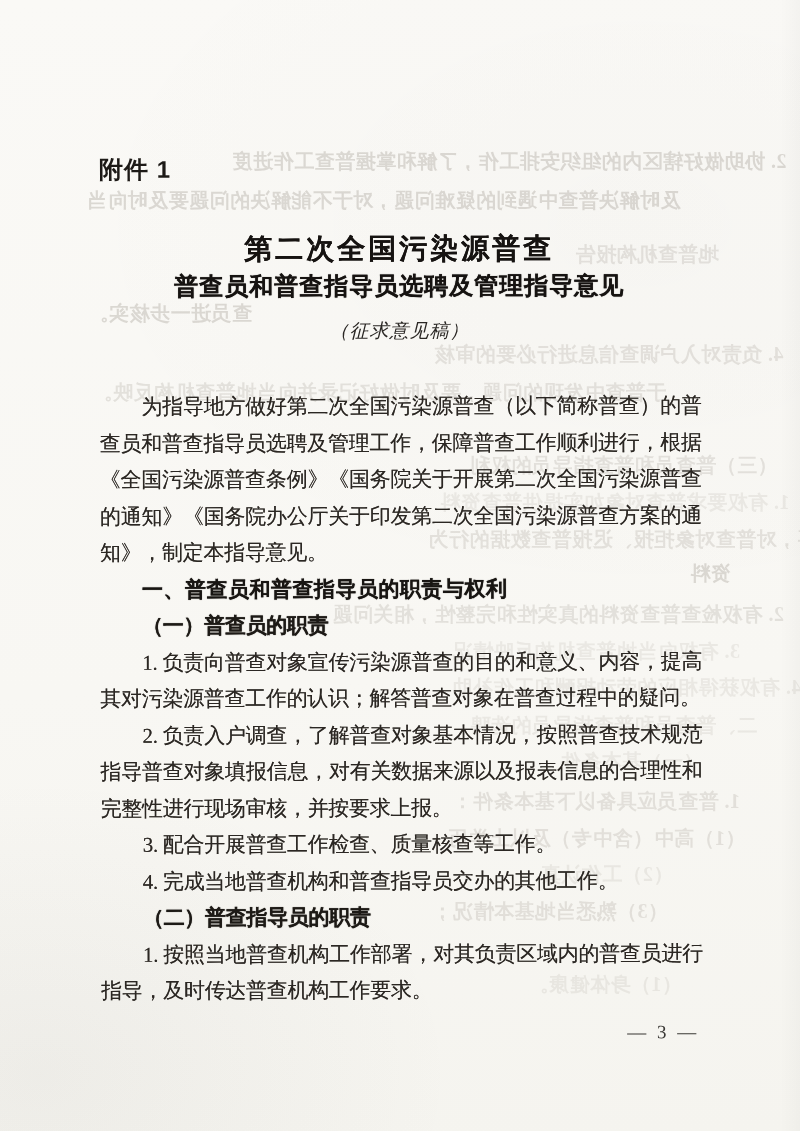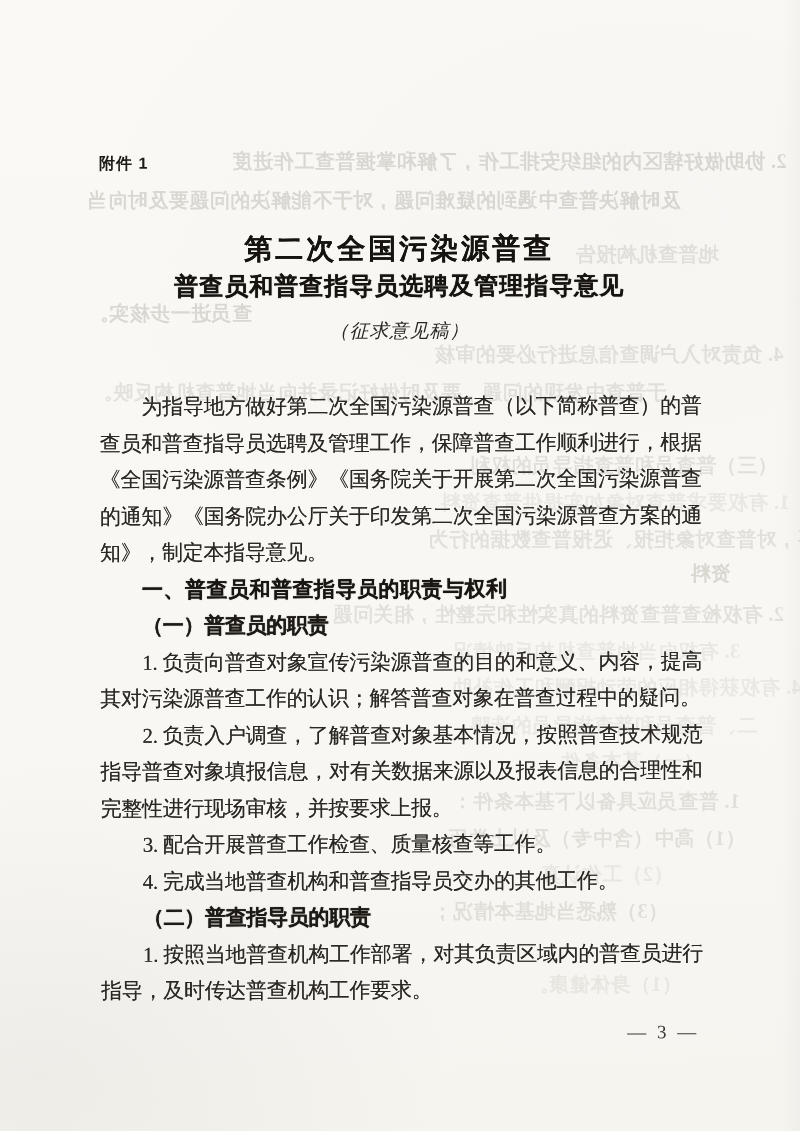--- a/index.html
+++ b/index.html
@@ -30,21 +30,21 @@
     filter:blur(0.7px);
     letter-spacing:0.5px;
   }
   .ghost.dark{opacity:0.24;}
   .ghost.faint{opacity:0.11;}
   
   .content{position:absolute;inset:0;z-index:2;transform:rotate(-0.15deg);}
   .attachment{
     position:absolute;left:100px;top:153px;
     font-family:"Liberation Sans","DejaVu Sans",sans-serif;
-    font-size:16px;font-weight:bold;color:#1d1a17;
+    font-size:24px;font-weight:bold;color:#1d1a17;
     letter-spacing:1px;
   }
   .title1{
     position:absolute;left:0;right:0;top:230px;margin:0;
     text-align:center;
     font-size:28px;font-weight:bold;color:#161311;
     letter-spacing:3px;
     text-shadow:0 0 0.6px #161311;
   }
   .title2{

